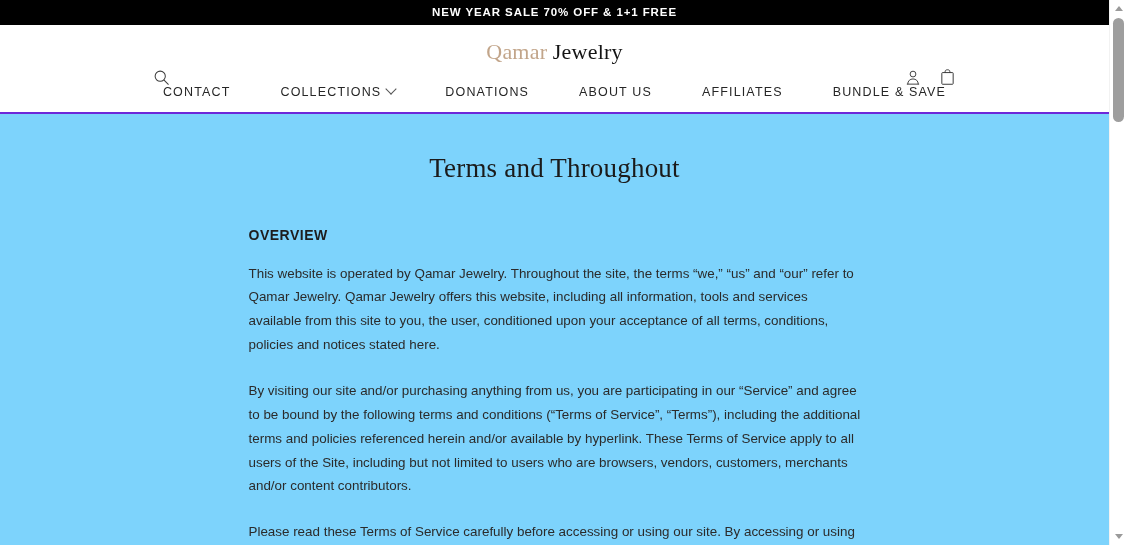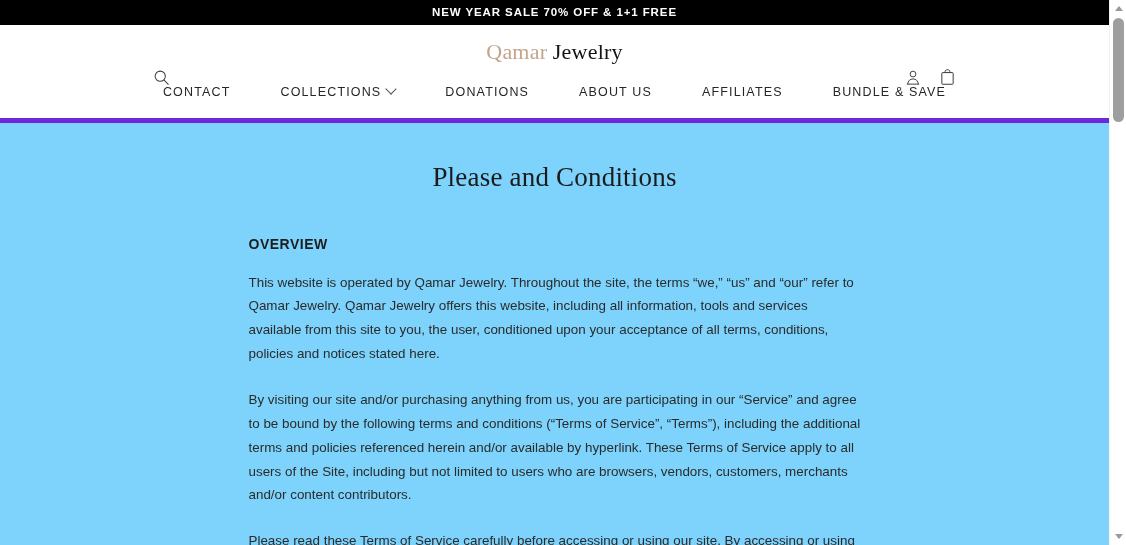--- a/index.html
+++ b/index.html
@@ -44,22 +44,22 @@
     font-size: 11.5px;
     font-weight: 700;
     letter-spacing: 0.9px;
     line-height: 1;
     white-space: nowrap;
   }
 
   
   .header {
     background: #ffffff;
-    border-bottom: 5px solid #6d28d9;
-    padding-bottom: 8px;
+    border-bottom: 2px solid #6d28d9;
+    padding-bottom: 2px;
   }
 
   .header-top {
     position: relative;
     height: 53px;
     display: flex;
     align-items: center;
     justify-content: center;
   }
 
@@ -277,21 +277,21 @@
 
         <div class="nav-item">
           <span>BUNDLE &amp; SAVE</span>
         </div>
 
       </nav>
     </header>
 
     <main class="main">
 
-      <h1 class="page-title">Please and Conditions</h1>
+      <h1 class="page-title">Terms and Throughout</h1>
 
       <section class="rte">
 
         <h2 class="section-heading">OVERVIEW</h2>
 
         <p>This website is operated by Qamar Jewelry. Throughout the site, the terms “we,” “us” and “our” refer to Qamar Jewelry. Qamar Jewelry offers this website, including all information, tools and services available from this site to you, the user, conditioned upon your acceptance of all terms, conditions, policies and notices stated here.</p>
         <p>By visiting our site and/or purchasing anything from us, you are participating in our “Service” and agree to be bound by the following terms and conditions (“Terms of Service”, “Terms”), including the additional terms and policies referenced herein and/or available by hyperlink. These Terms of Service apply to all users of the Site, including but not limited to users who are browsers, vendors, customers, merchants and/or content contributors.</p>
         <p>Please read these Terms of Service carefully before accessing or using our site. By accessing or using any part of the site, you agree to these Terms of Service. If you do not agree to all the terms of this agreement, you may not access the site or use the services. If these Terms of Service are considered an offer, acceptance is expressly limited to these Terms of Service.</p>
 
       </section>

